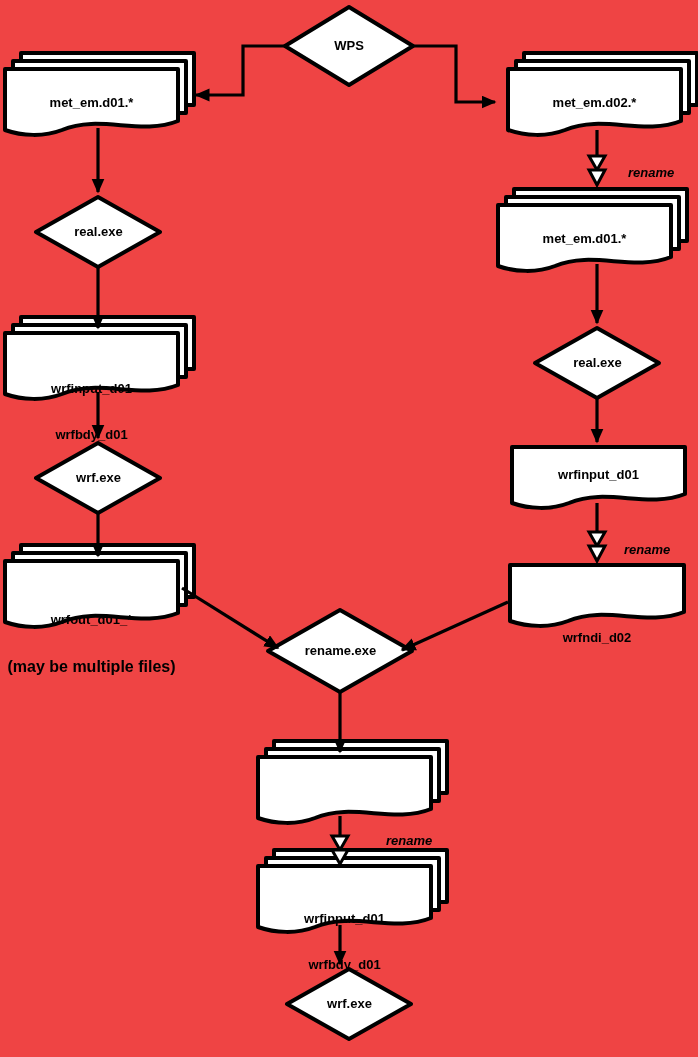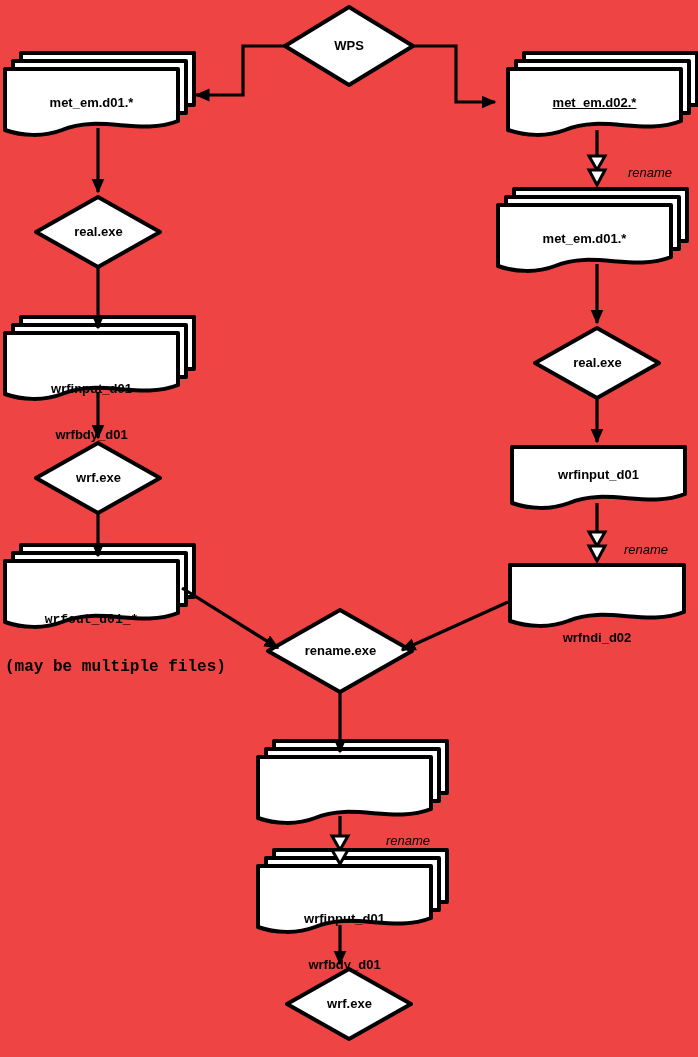--- a/index.html
+++ b/index.html
@@ -34,21 +34,21 @@
     pointer-events: none;
     line-height: 1.18;
     white-space: pre;
   }
   .doc-label { font-size: 13px; }
   .diamond-label { font-size: 13px; }
   .small-label { font-size: 16px; }
   .edge-label {
     position: absolute;
     font-family: "Liberation Sans", sans-serif;
-    font-weight: normal;
+    font-weight: bold;
     font-style: italic;
     font-size: 13px;
     color: #000000;
     white-space: pre;
   }
 </style>
 </head>
 <body>
 
 <div id="stage">
@@ -182,26 +182,26 @@
 
   <div class="node-label diamond-label" style="left:37px; top:224px; width:123px;">real.exe</div>
 
   <div class="node-label doc-label" style="left:5px; top:350px; width:173px;">
     <div>wrfinput_d01</div>
     <div>wrfbdy_d01</div>
   </div>
 
   <div class="node-label diamond-label" style="left:37px; top:470px; width:123px;">wrf.exe</div>
 
-  <div class="node-label doc-label" style="left:5px; top:581px; width:173px;font-family:Liberation Mono, monospace;">
+  <div class="node-label doc-label" style="left:5px; top:581px; width:173px;">
     <div>wrfout_d01_*</div>
     <div class="small-label">(may be multiple files)</div>
   </div>
 
-  <div class="node-label doc-label" style="left:508px; top:95px; width:173px;text-decoration:underline;">met_em.d02.*</div>
+  <div class="node-label doc-label" style="left:508px; top:95px; width:173px;">met_em.d02.*</div>
 
   <div class="node-label doc-label" style="left:498px; top:231px; width:173px;">met_em.d01.*</div>
 
   <div class="node-label diamond-label" style="left:536px; top:355px; width:123px;">real.exe</div>
 
   <div class="node-label doc-label" style="left:512px; top:467px; width:173px;">wrfinput_d01</div>
 
   <div class="node-label doc-label" style="left:510px; top:585px; width:174px;margin-top:45px;">wrfndi_d02</div>
 
   <div class="node-label diamond-label" style="left:269px; top:643px; width:143px;">rename.exe</div>

